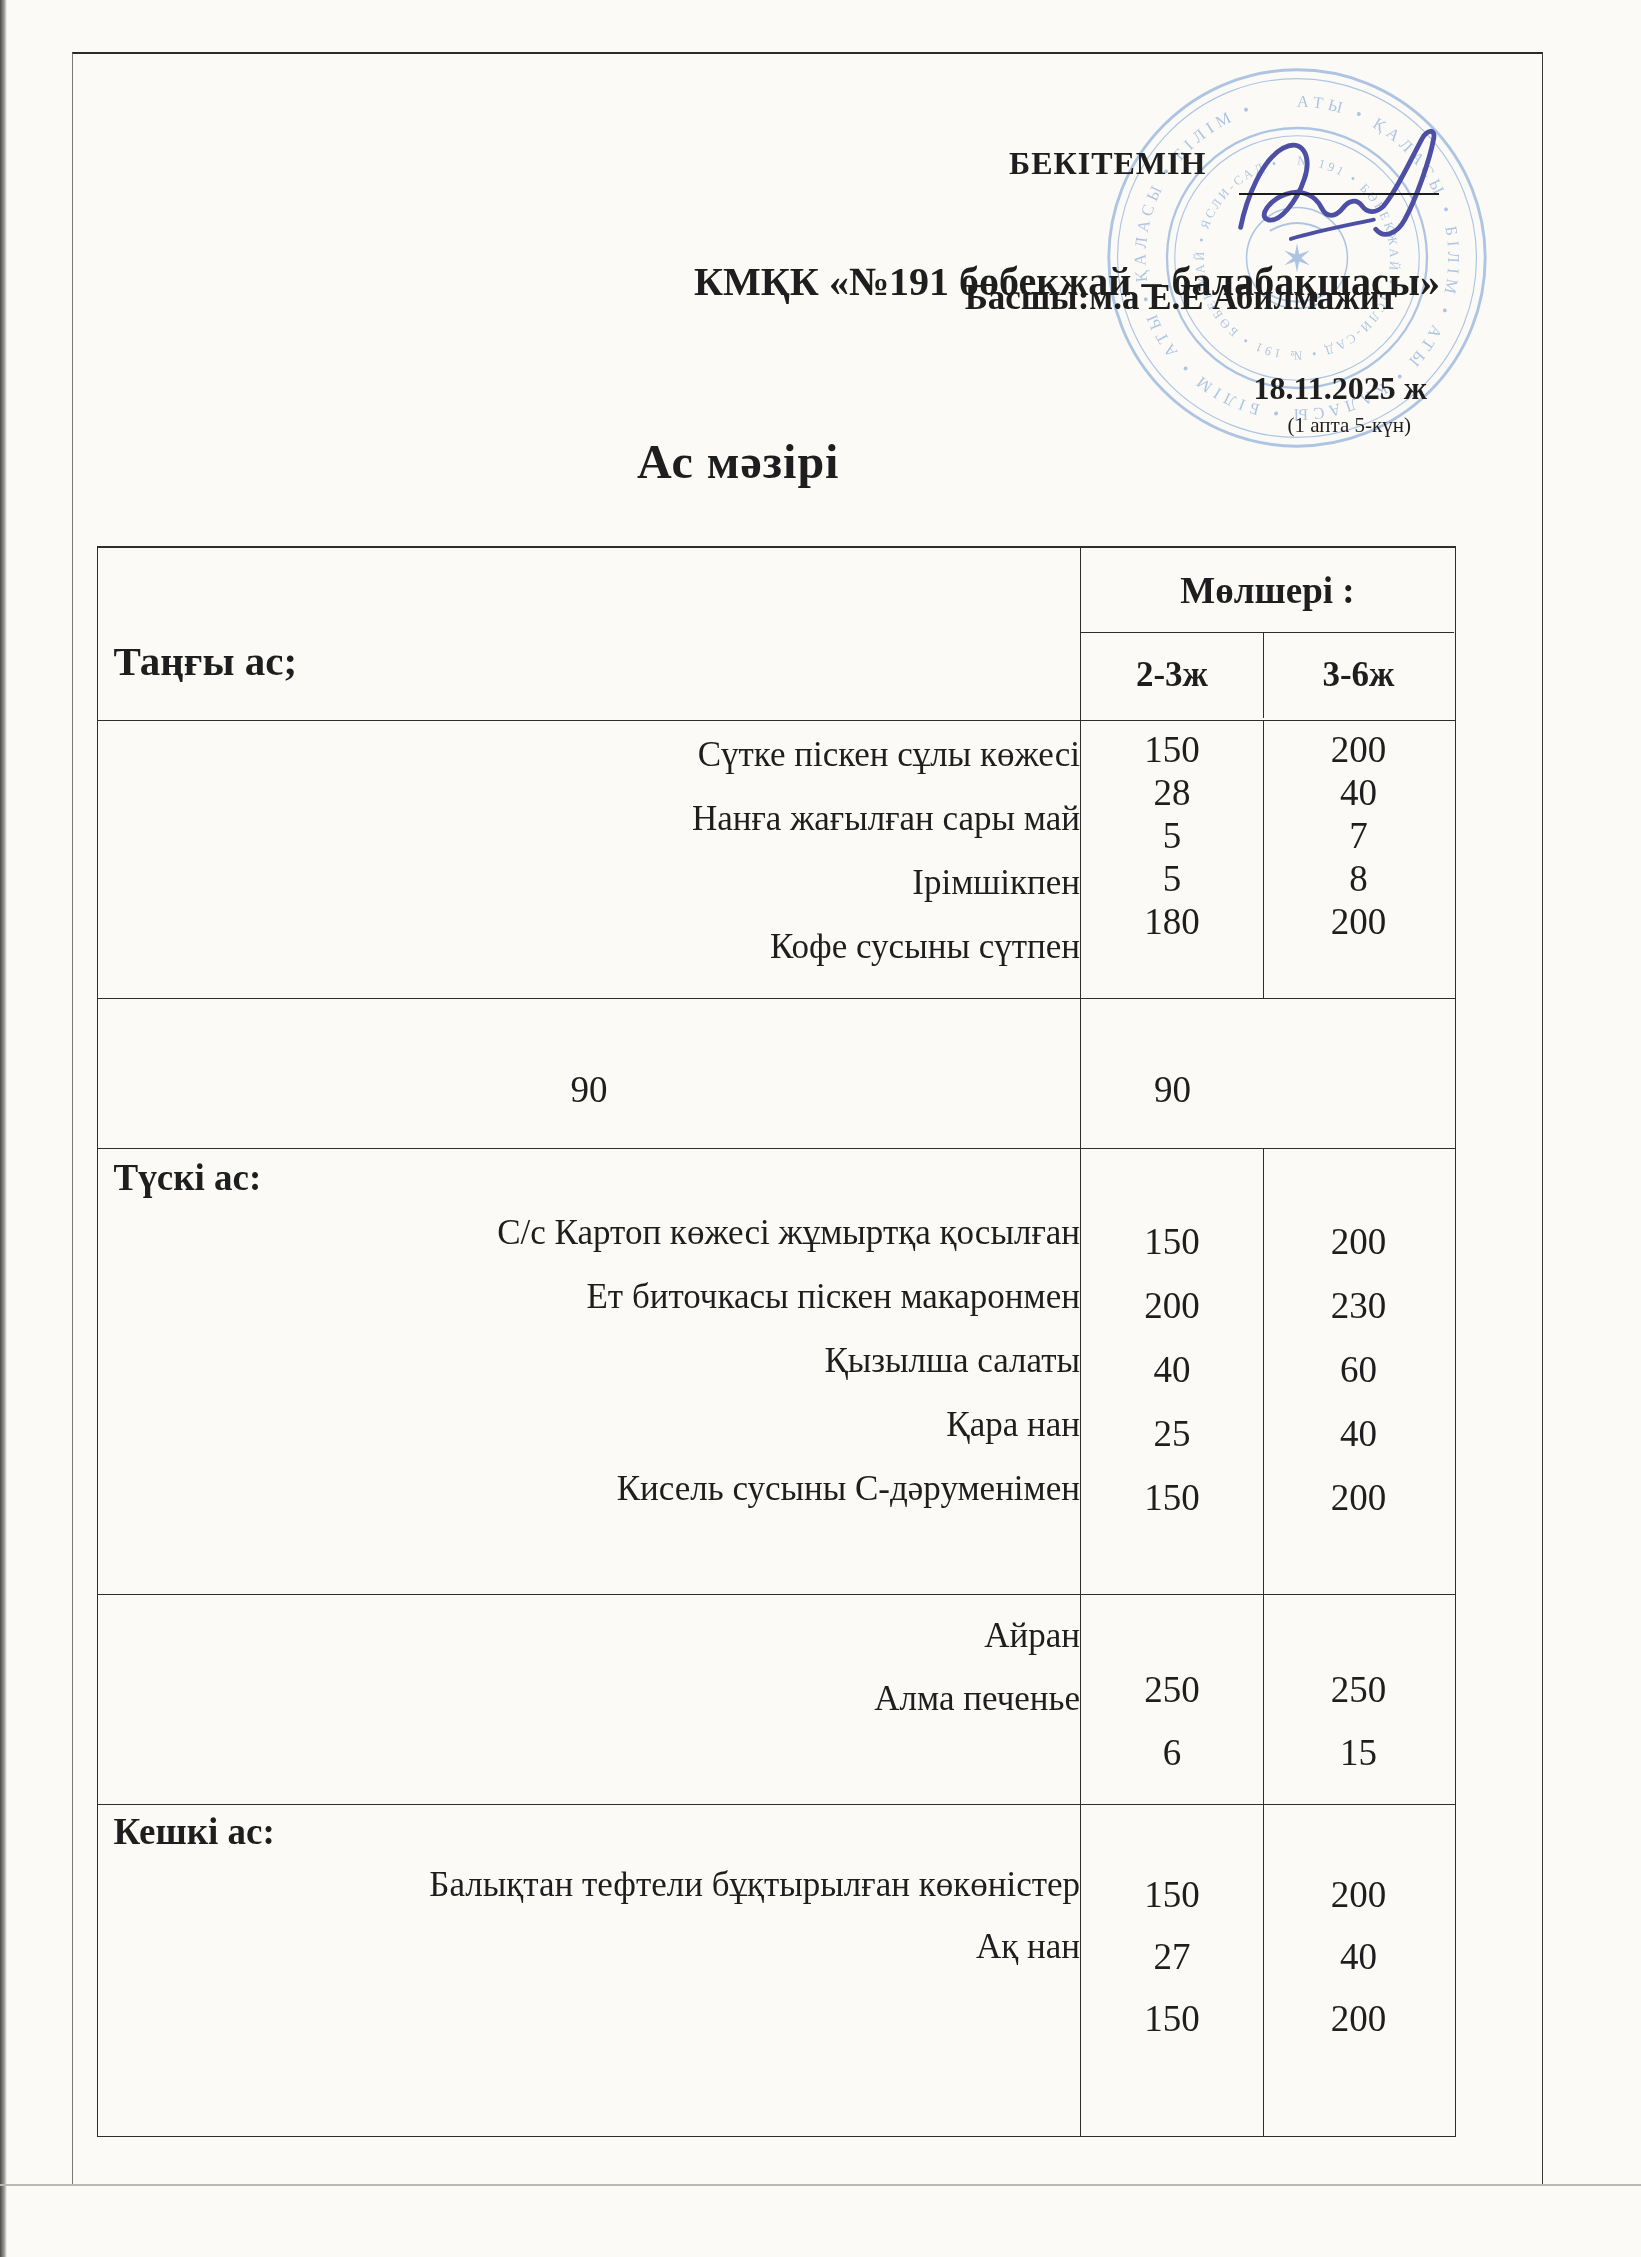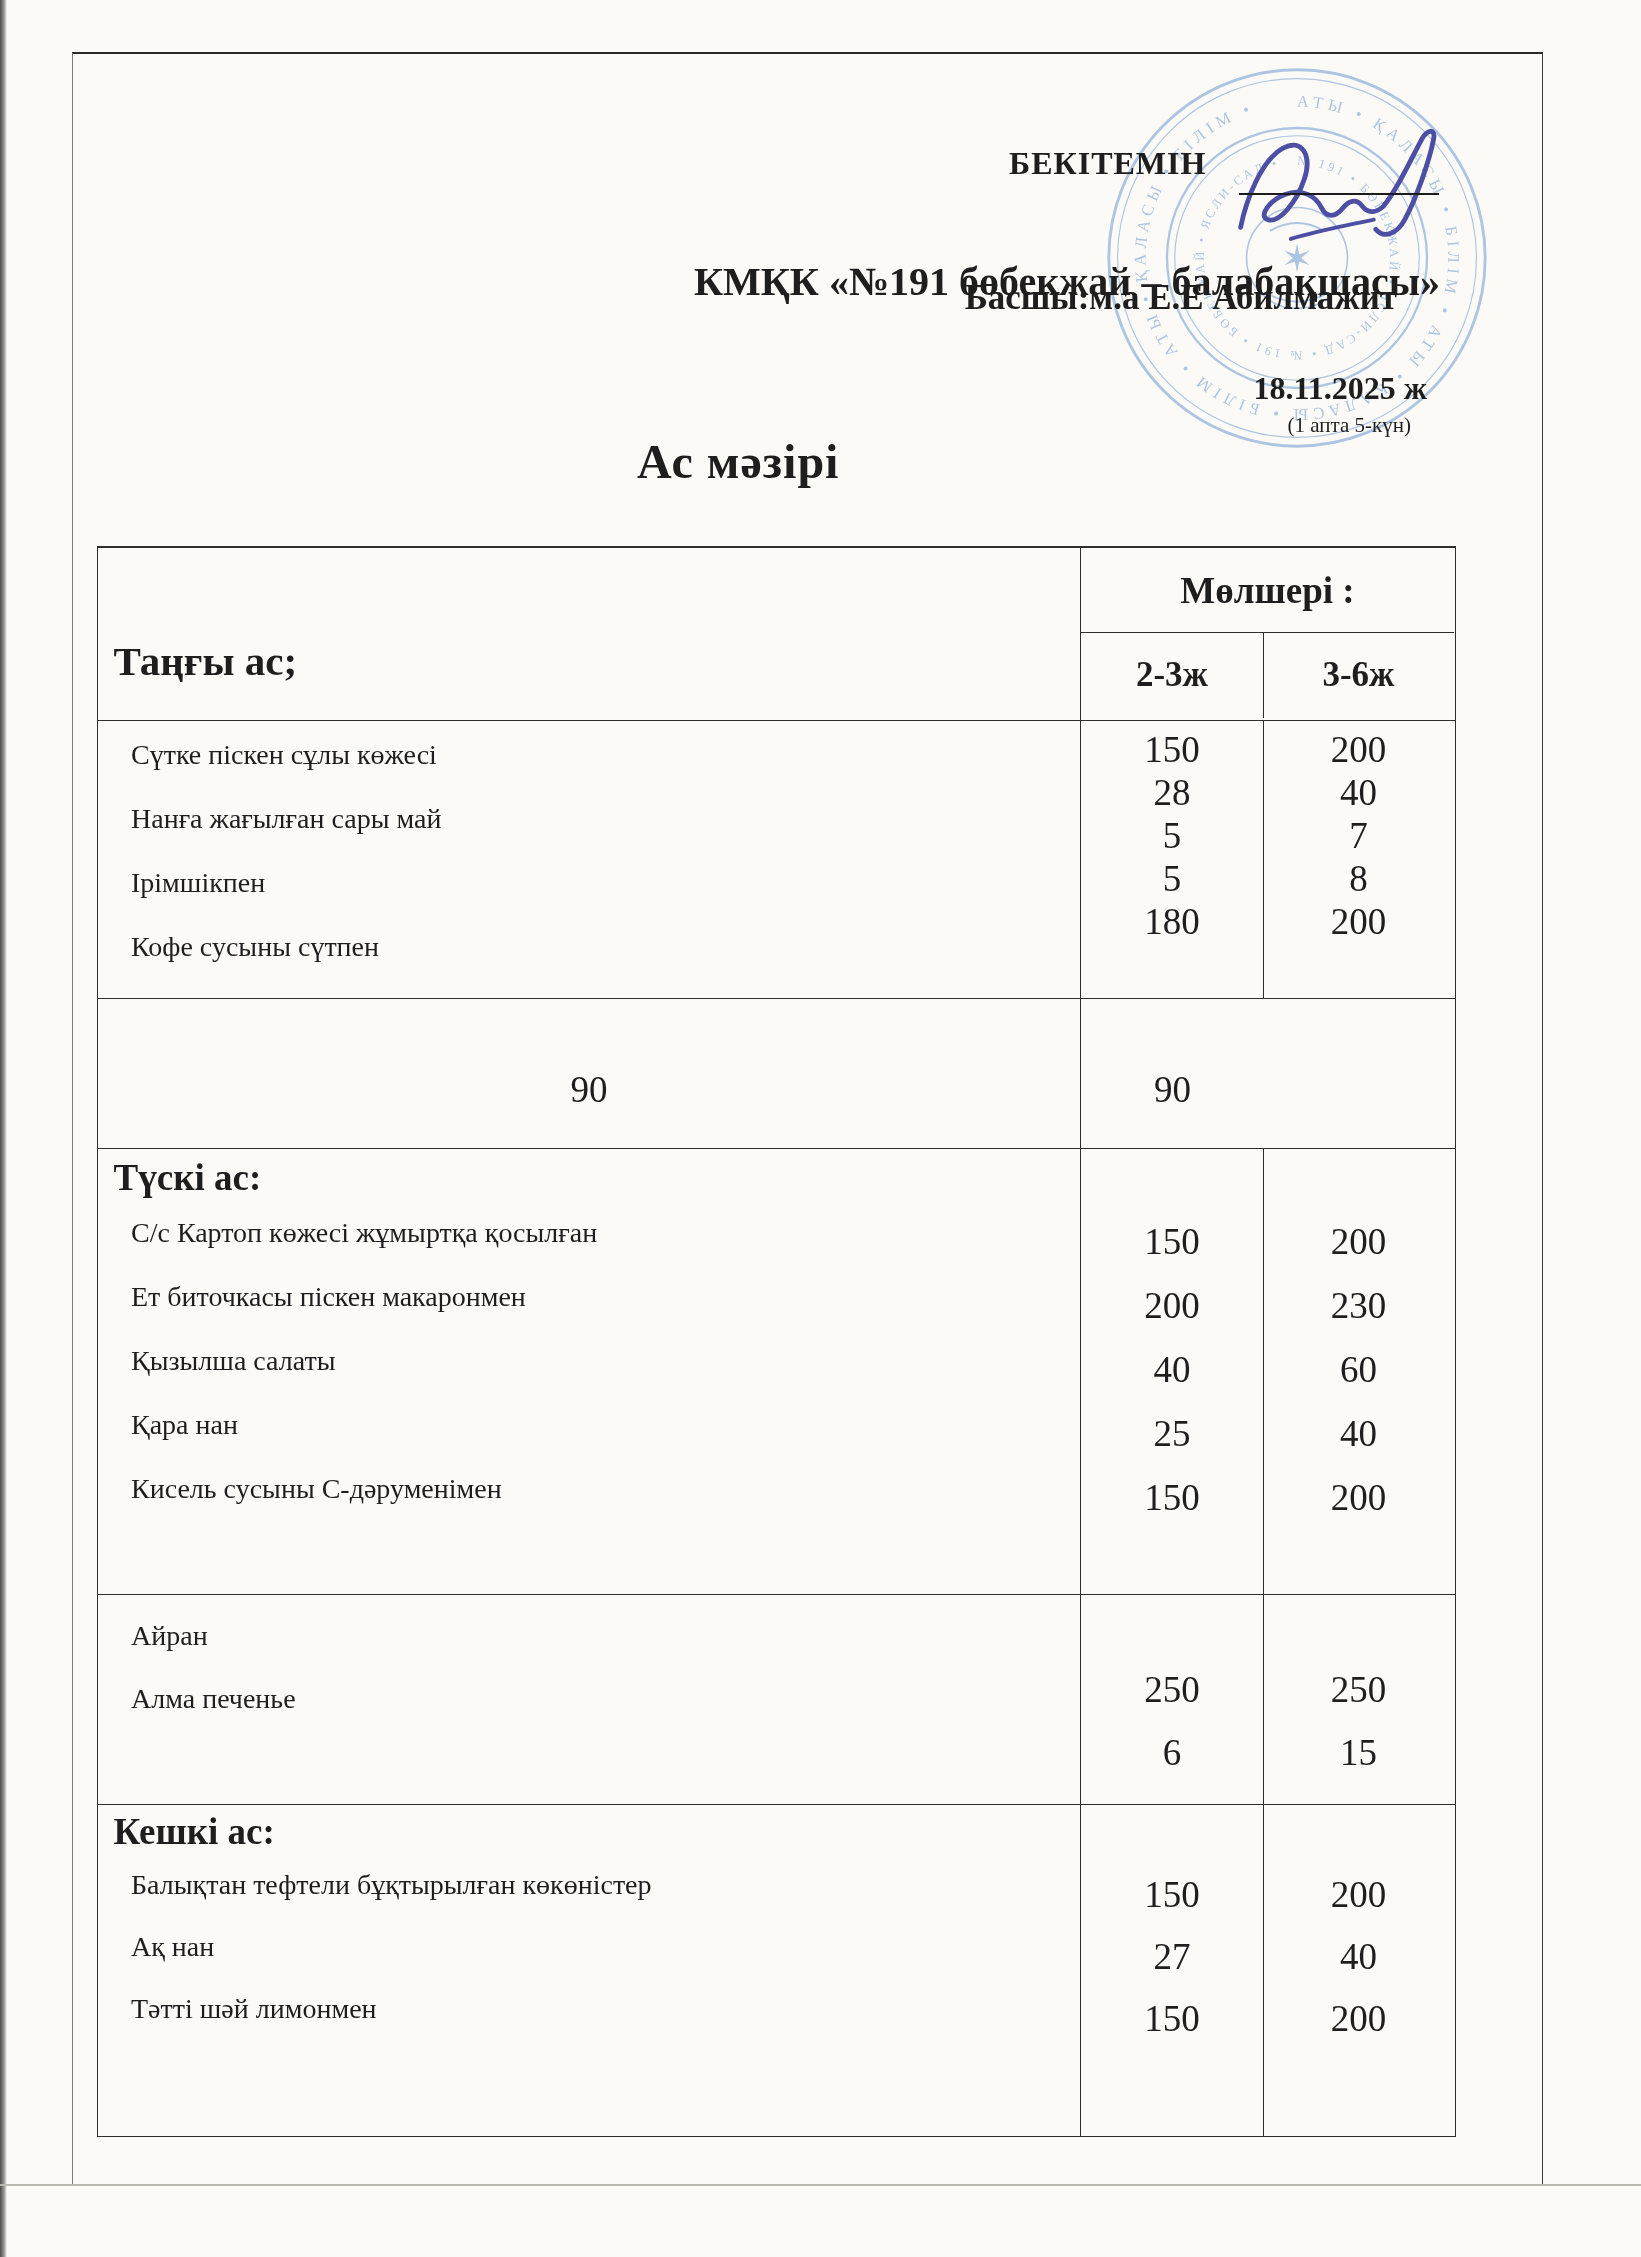--- a/index.html
+++ b/index.html
@@ -44,21 +44,21 @@
   .age-left{border-right:1.9px solid var(--ln);}
 
   .section{display:grid;grid-template-columns:983px 183px 189px;box-sizing:border-box;}
   .s0{height:277px;}
   .s1{height:150px;border-top:1.9px solid var(--ln);}
   .s2{height:446px;border-top:1.9px solid var(--ln);}
   .s3{height:210px;border-top:1.9px solid var(--ln);}
   .s4{height:332px;border-top:1.9px solid var(--ln);}
   .names{border-right:1.9px solid var(--ln);padding-left:33px;box-sizing:border-box;overflow:hidden;}
   .heading{font-weight:bold;font-size:37px;margin-left:-17.4px;white-space:nowrap;}
-  .item{font-size:28px;white-space:nowrap;}
+  .item{font-size:35px;white-space:nowrap;text-align:right;}
   .vals{text-align:center;font-size:37px;box-sizing:border-box;}
   .v1{border-right:1.9px solid var(--ln);}
 
   .s0 .names{padding-top:1.9px;}     .s0 .item{line-height:64px;height:64px;}
   .s0 .vals{padding-top:6.8px;}      .s0 .val{height:43px;line-height:43px;}
   .s1 .heading{margin-top:7.7px;height:44px;line-height:44px;}
   .s1 .item{margin-top:9.7px;height:56px;line-height:56px;}
   .s1 .vals{padding-top:69px;}     .s1 .val{height:43px;line-height:43px;text-align:center;}
   .s2 .heading{margin-top:5.8px;height:46px;line-height:46px;}
   .s2 .item{height:64px;line-height:64px;}
@@ -199,21 +199,20 @@
           <div class="vals v2">
             <div class="val">250</div>
             <div class="val">15</div>
           </div>
         </div>
         <div class="section s4">
           <div class="names">
             <div class="heading">Кешкі ас:</div>
             <div class="item">Балықтан тефтели бұқтырылған  көкөністер</div>
             <div class="item">Ақ нан</div>
-            <div class="item">Тәтті шәй лимонмен</div>
           </div>
           <div class="vals v1">
             <div class="val">150</div>
             <div class="val">27</div>
             <div class="val">150</div>
           </div>
           <div class="vals v2">
             <div class="val">200</div>
             <div class="val">40</div>
             <div class="val">200</div>

